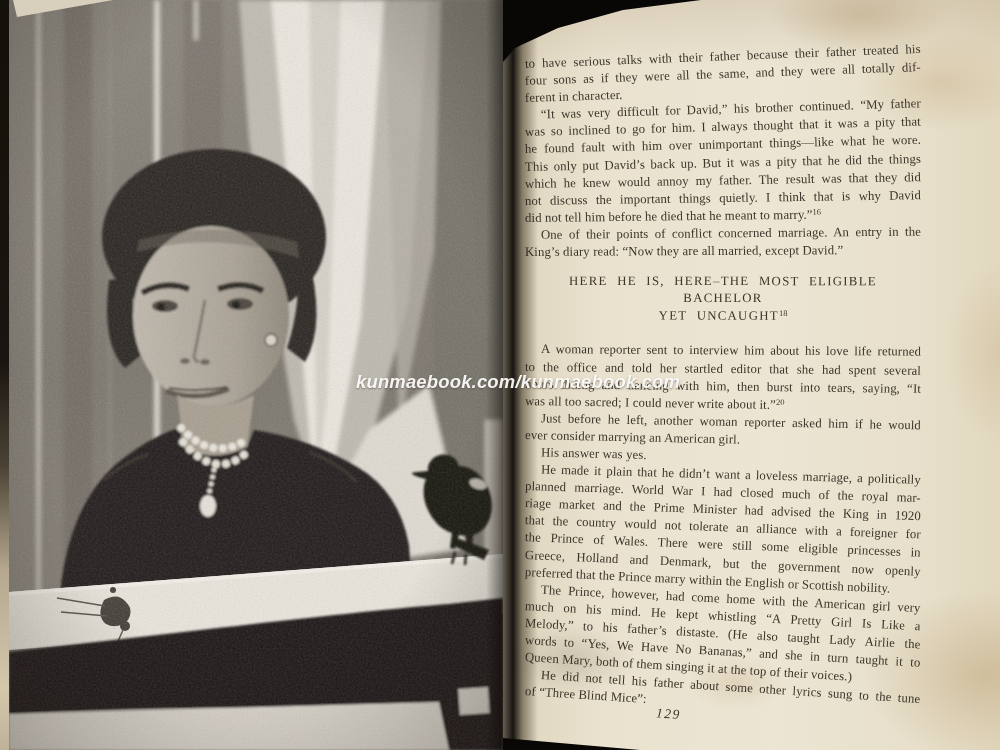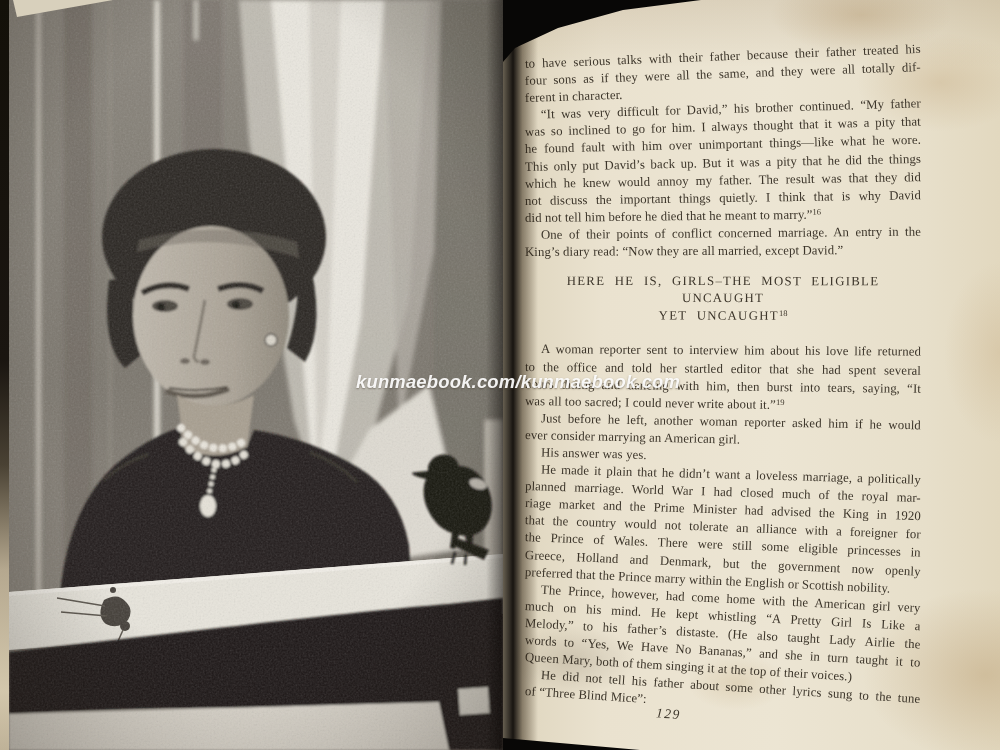--- a/index.html
+++ b/index.html
@@ -175,28 +175,28 @@
           <div class="line j" style="transform: rotate(-1.17deg);">This only put David’s back up. But it was a pity that he did the things</div>
           <div class="line j" style="transform: rotate(-1deg);">which he knew would annoy my father. The result was that they did</div>
           <div class="line j" style="transform: rotate(-0.83deg);">not discuss the important things quietly. I think that is why David</div>
           <div class="line" style="transform: rotate(-0.66deg);">did not tell him before he died that he meant to marry.”<sup>16</sup></div>
         </div>
         <div class="block para">
           <div class="line j ind" style="transform: rotate(-0.49deg);">One of their points of conflict concerned marriage. An entry in the</div>
           <div class="line" style="transform: rotate(-0.31deg);">King’s diary read: “Now they are all married, except David.”</div>
         </div>
         <div class="block headline">
-          <div class="line" style="transform: rotate(0.03deg);">HERE HE IS, GIRLS–THE MOST ELIGIBLE UNCAUGHT</div>
+          <div class="line" style="transform: rotate(0.03deg);">HERE HE IS, HERE–THE MOST ELIGIBLE BACHELOR</div>
           <div class="line" style="transform: rotate(0.2deg);">YET UNCAUGHT<sup>18</sup></div>
         </div>
         <div class="block para">
           <div class="line j ind" style="transform: rotate(0.37deg);">A woman reporter sent to interview him about his love life returned</div>
           <div class="line j" style="transform: rotate(0.54deg);">to the office and told her startled editor that she had spent several</div>
           <div class="line j" style="transform: rotate(0.71deg);">hours dining and dancing with him, then burst into tears, saying, “It</div>
-          <div class="line" style="transform: rotate(0.89deg);">was all too sacred; I could never write about it.”<sup>19</sup></div>
+          <div class="line" style="transform: rotate(0.89deg);">was all too sacred; I could never write about it.”<sup>20</sup></div>
         </div>
         <div class="block para">
           <div class="line j ind" style="transform: rotate(1.06deg);">Just before he left, another woman reporter asked him if he would</div>
           <div class="line" style="transform: rotate(1.23deg);">ever consider marrying an American girl.</div>
         </div>
         <div class="block para">
           <div class="line ind" style="transform: rotate(1.4deg);">His answer was yes.</div>
         </div>
         <div class="block para">
           <div class="line j ind" style="transform: rotate(1.57deg);">He made it plain that he didn’t want a loveless marriage, a politically</div>

